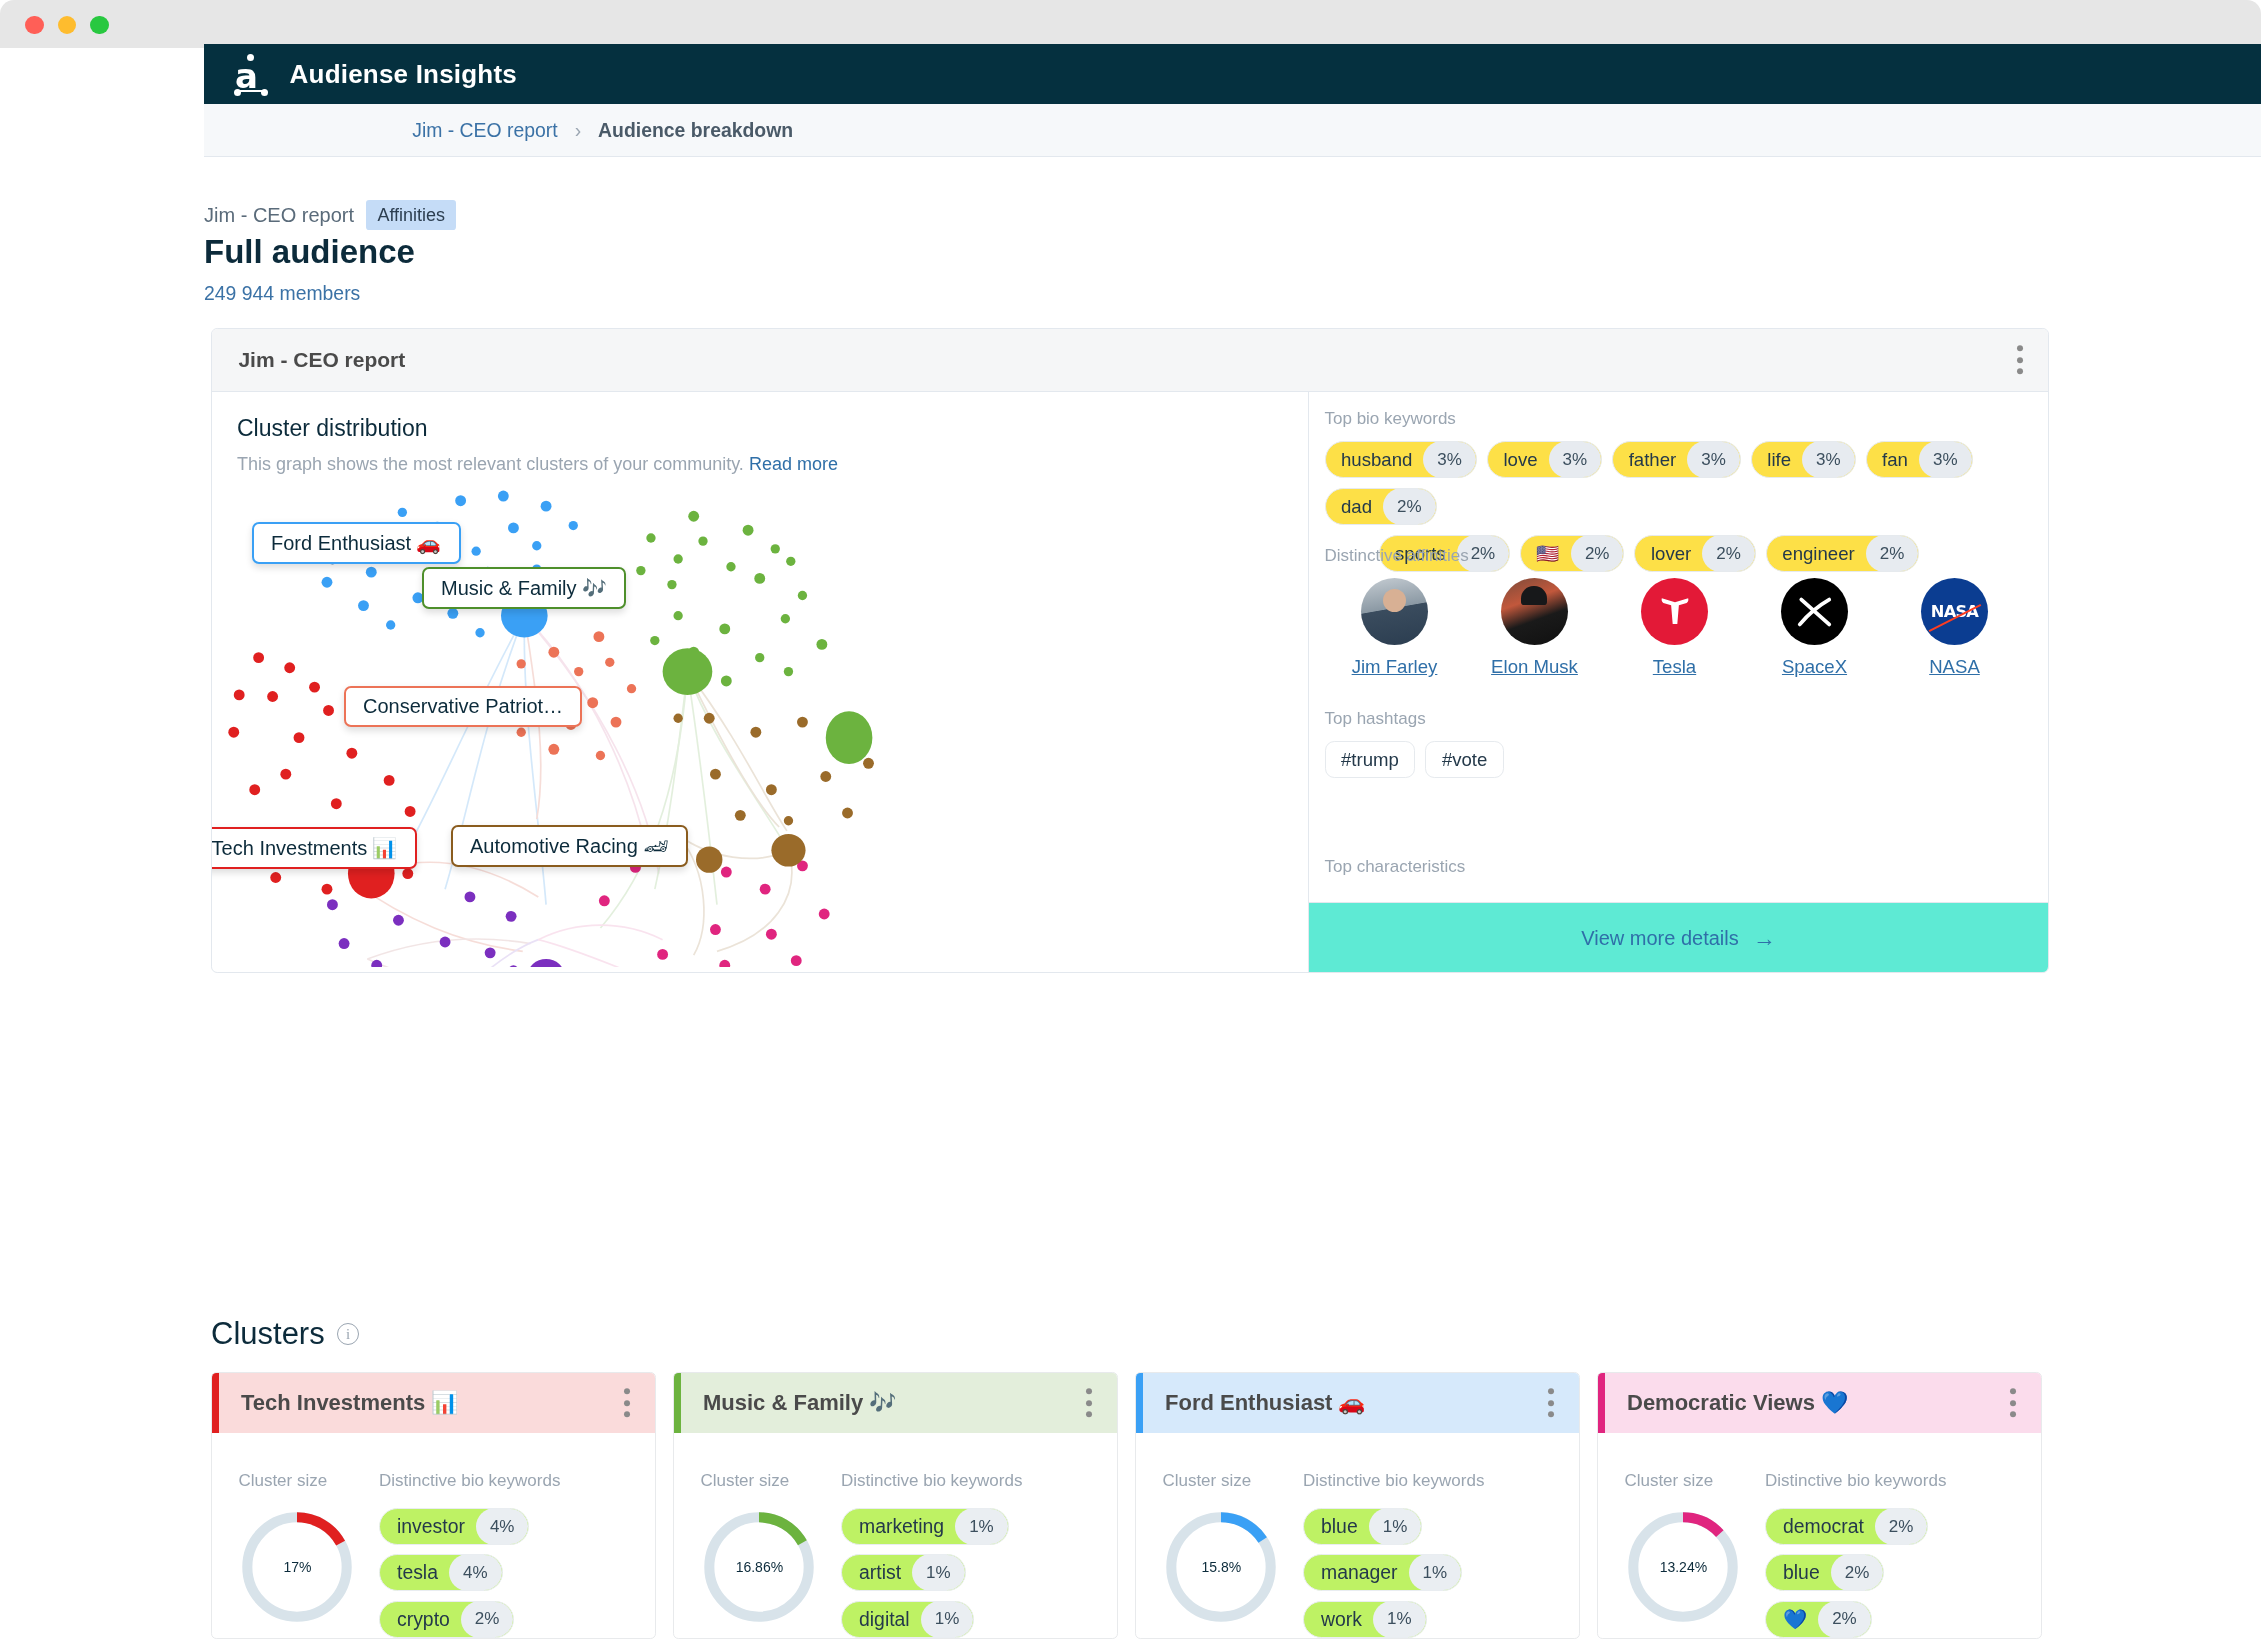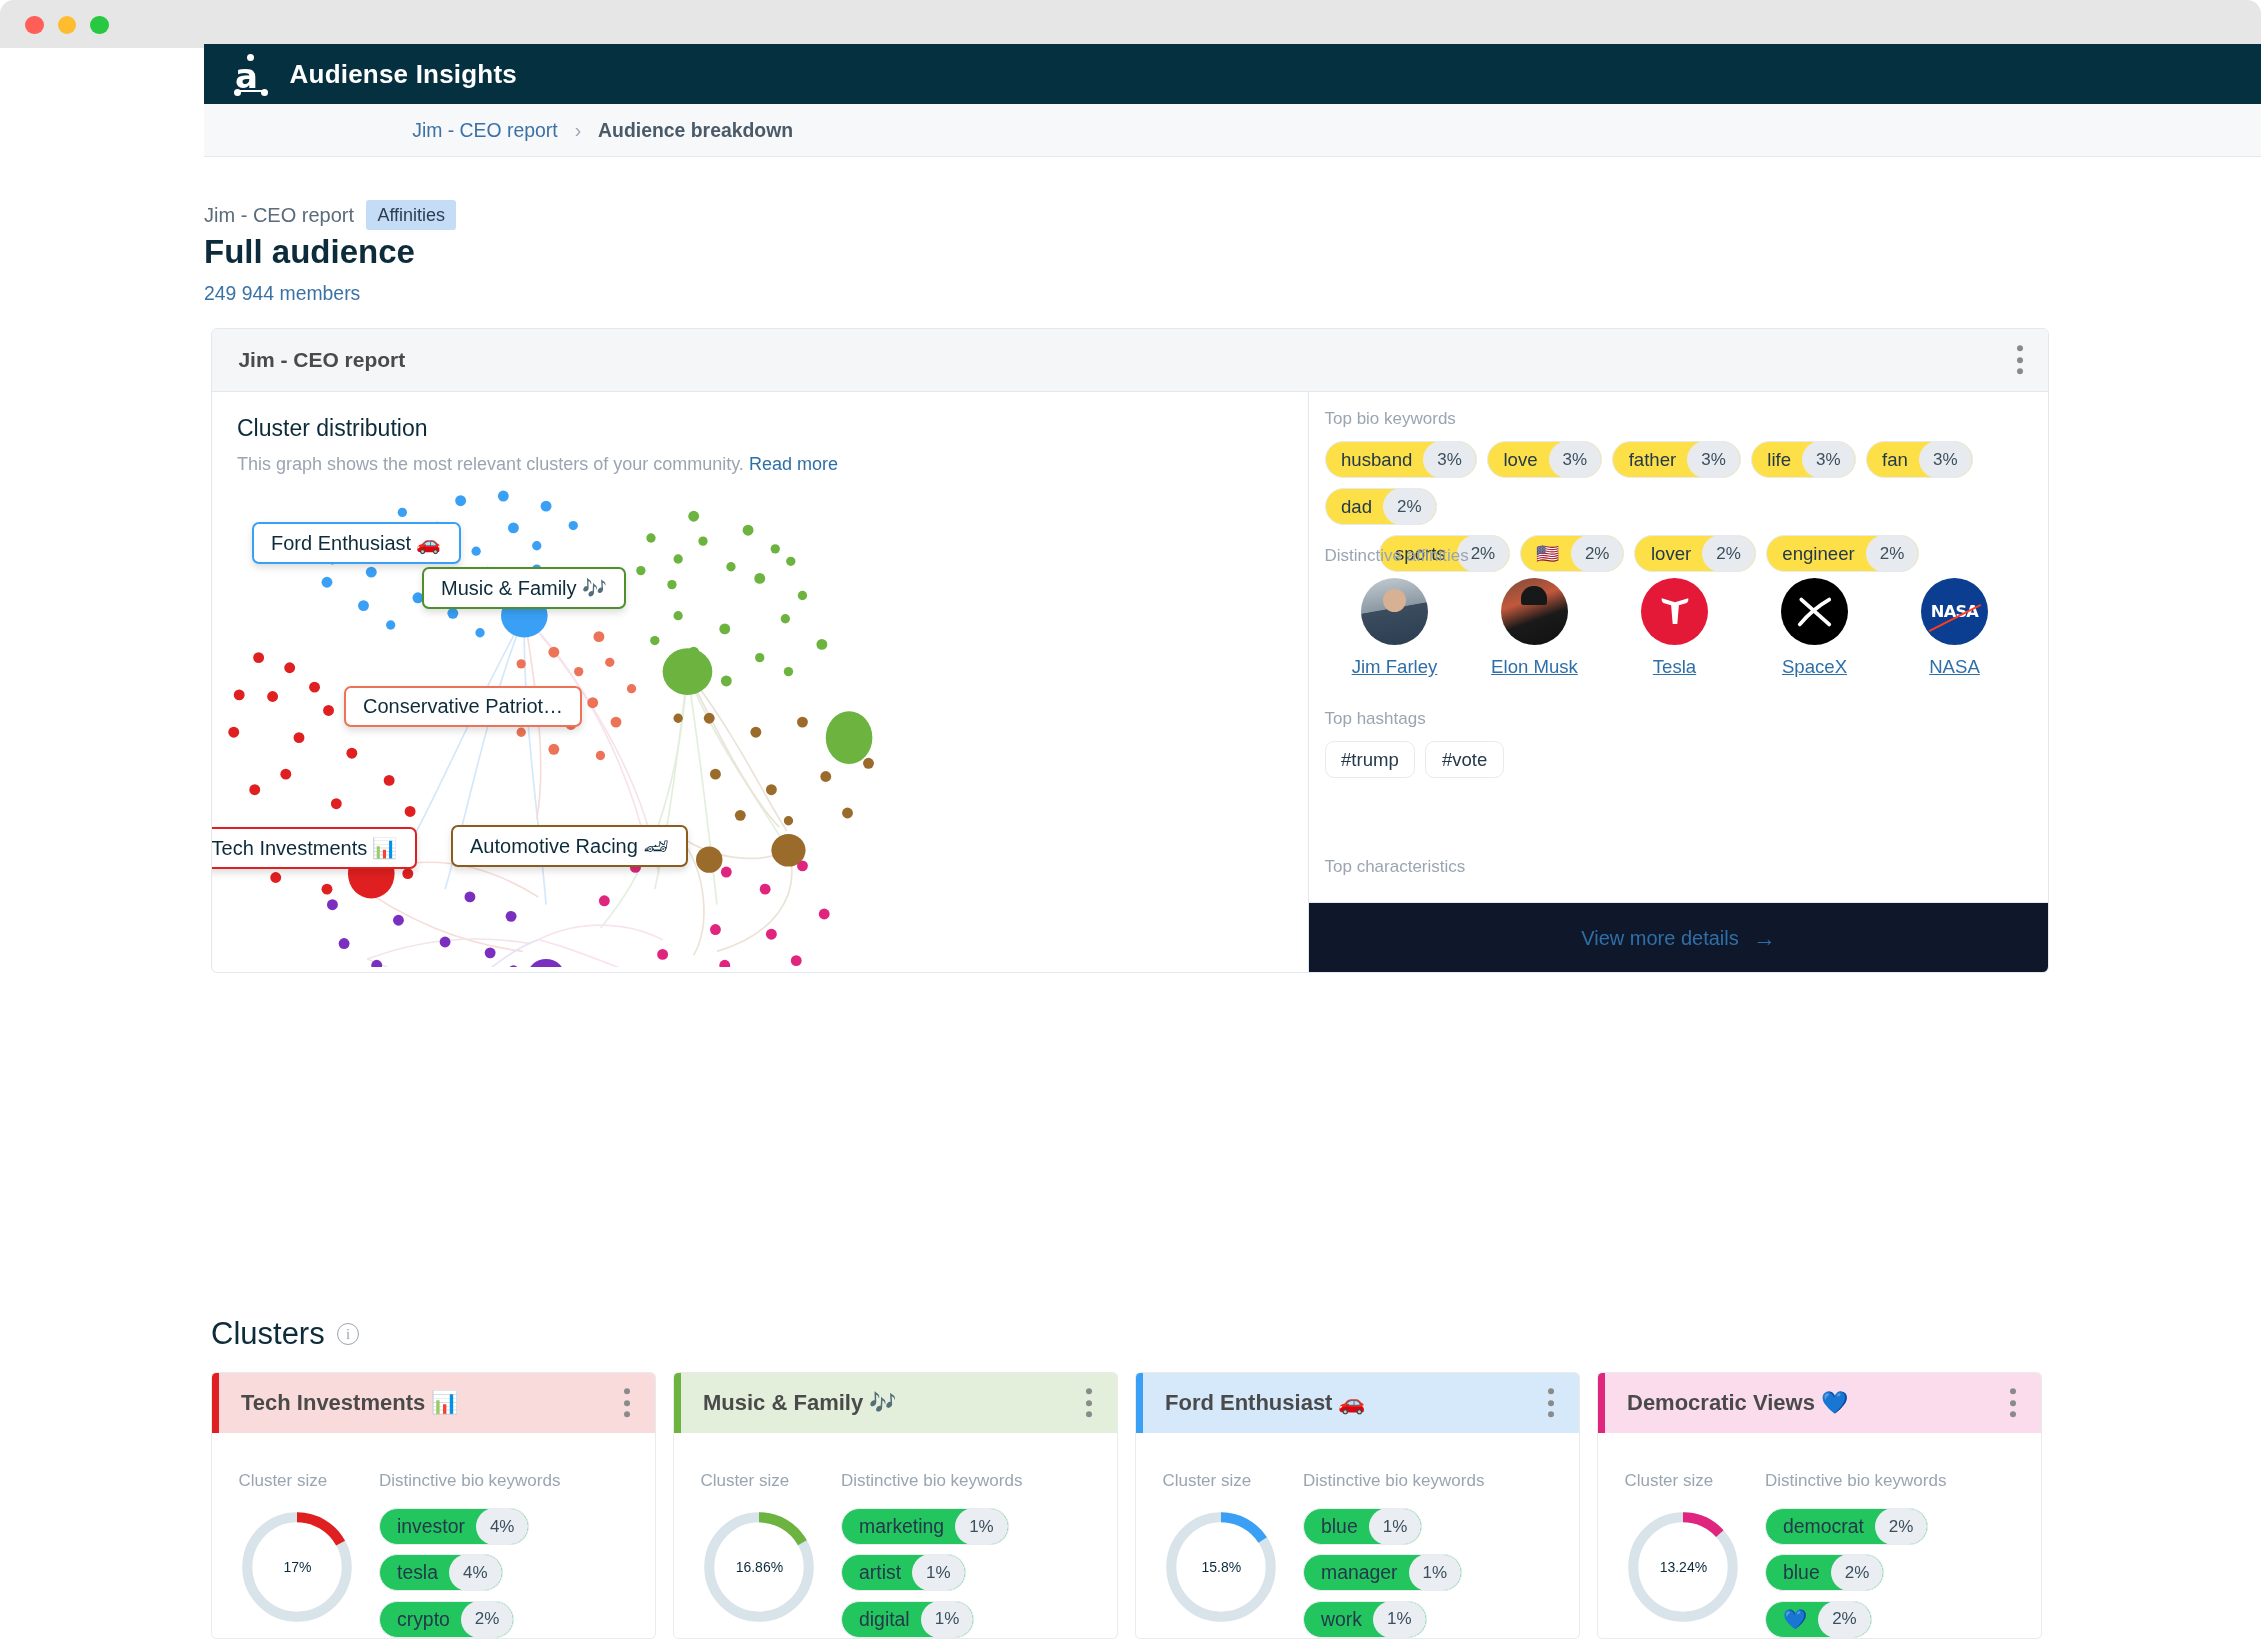--- a/index.html
+++ b/index.html
@@ -124,21 +124,21 @@
   .nasa-swoosh { position:absolute; left:4.7px; top:39px; width:58px; height:2.3px; background:#fc3d21; transform: rotate(-27deg); }
 
   .chars { width: 730px; }
   .char-row { display: flex; align-items: center; height: 47px; font-size: 18.6px; }
   .char-k { width: 225px; color: #24394a; }
   .char-v { flex: 1; color: #8c98a4; }
   .char-p { width: 124px; text-align: right; color: #8c98a4; }
 
   .vmd {
     position: absolute; left: 0; bottom: 0; width: 100%; height: 71px;
-    background: #0f172a; border-top: 0.8px solid #e3e8ee;
+    background: #5eead4; border-top: 0.8px solid #e3e8ee;
     display: flex; align-items: center; justify-content: center;
     font-size: 20px; color: #2f6fa8; cursor: pointer;
   }
   .vmd .arrow { margin-left: 14px; font-size: 23px; }
 
   
   .clusters-h { position: absolute; left: 211px; top: 1316px; display: flex; align-items: center; }
   .clusters-h .t { font-size: 31px; color: #0c2b3b; }
   .info-i {
     margin-left: 12.4px; width: 22px; height: 22px; border-radius: 50%;
@@ -153,21 +153,21 @@
   .ccard-body { padding: 22px 0 0 0; display: flex; }
   .cs-col { width: 167px; padding-left: 26.4px; }
   .cs-lbl, .kw-lbl { font-size: 17px; color: #9aa5b1; margin-bottom: 17px; margin-top: 16px; }
   .donut { width: 118px; height: 118px; position: relative; }
   .donut svg { transform: rotate(-90deg); }
   .donut .dval { position: absolute; inset: 0; display: flex; align-items: center; justify-content: center; font-size: 14px; color: #0c2b3b; }
   .kw-col { flex: 1; padding-left: 0px; }
   .kwlist { display: flex; flex-direction: column; gap: 9.3px; align-items: flex-start; }
   .kw {
     display: inline-flex; align-items: center; height: 37px;
-    border: 0.8px solid #e9edf1; border-radius: 18.6px; background: #22c55e;
+    border: 0.8px solid #e9edf1; border-radius: 18.6px; background: #bef264;
     padding-left: 17px; font-size: 19.4px; color: #24394a; overflow: hidden;
   }
   .kw .kp { margin-left: 11px; height: 37px; display: flex; align-items: center; padding: 0 14px; background: #eaeef2; color: #3c4f5e; font-size: 17px; border-radius: 18.6px; }
 </style>
 </head>
 <body>
 
 <div class="window" data-name="app-window">
 
   <div class="titlebar" data-name="window-titlebar">

